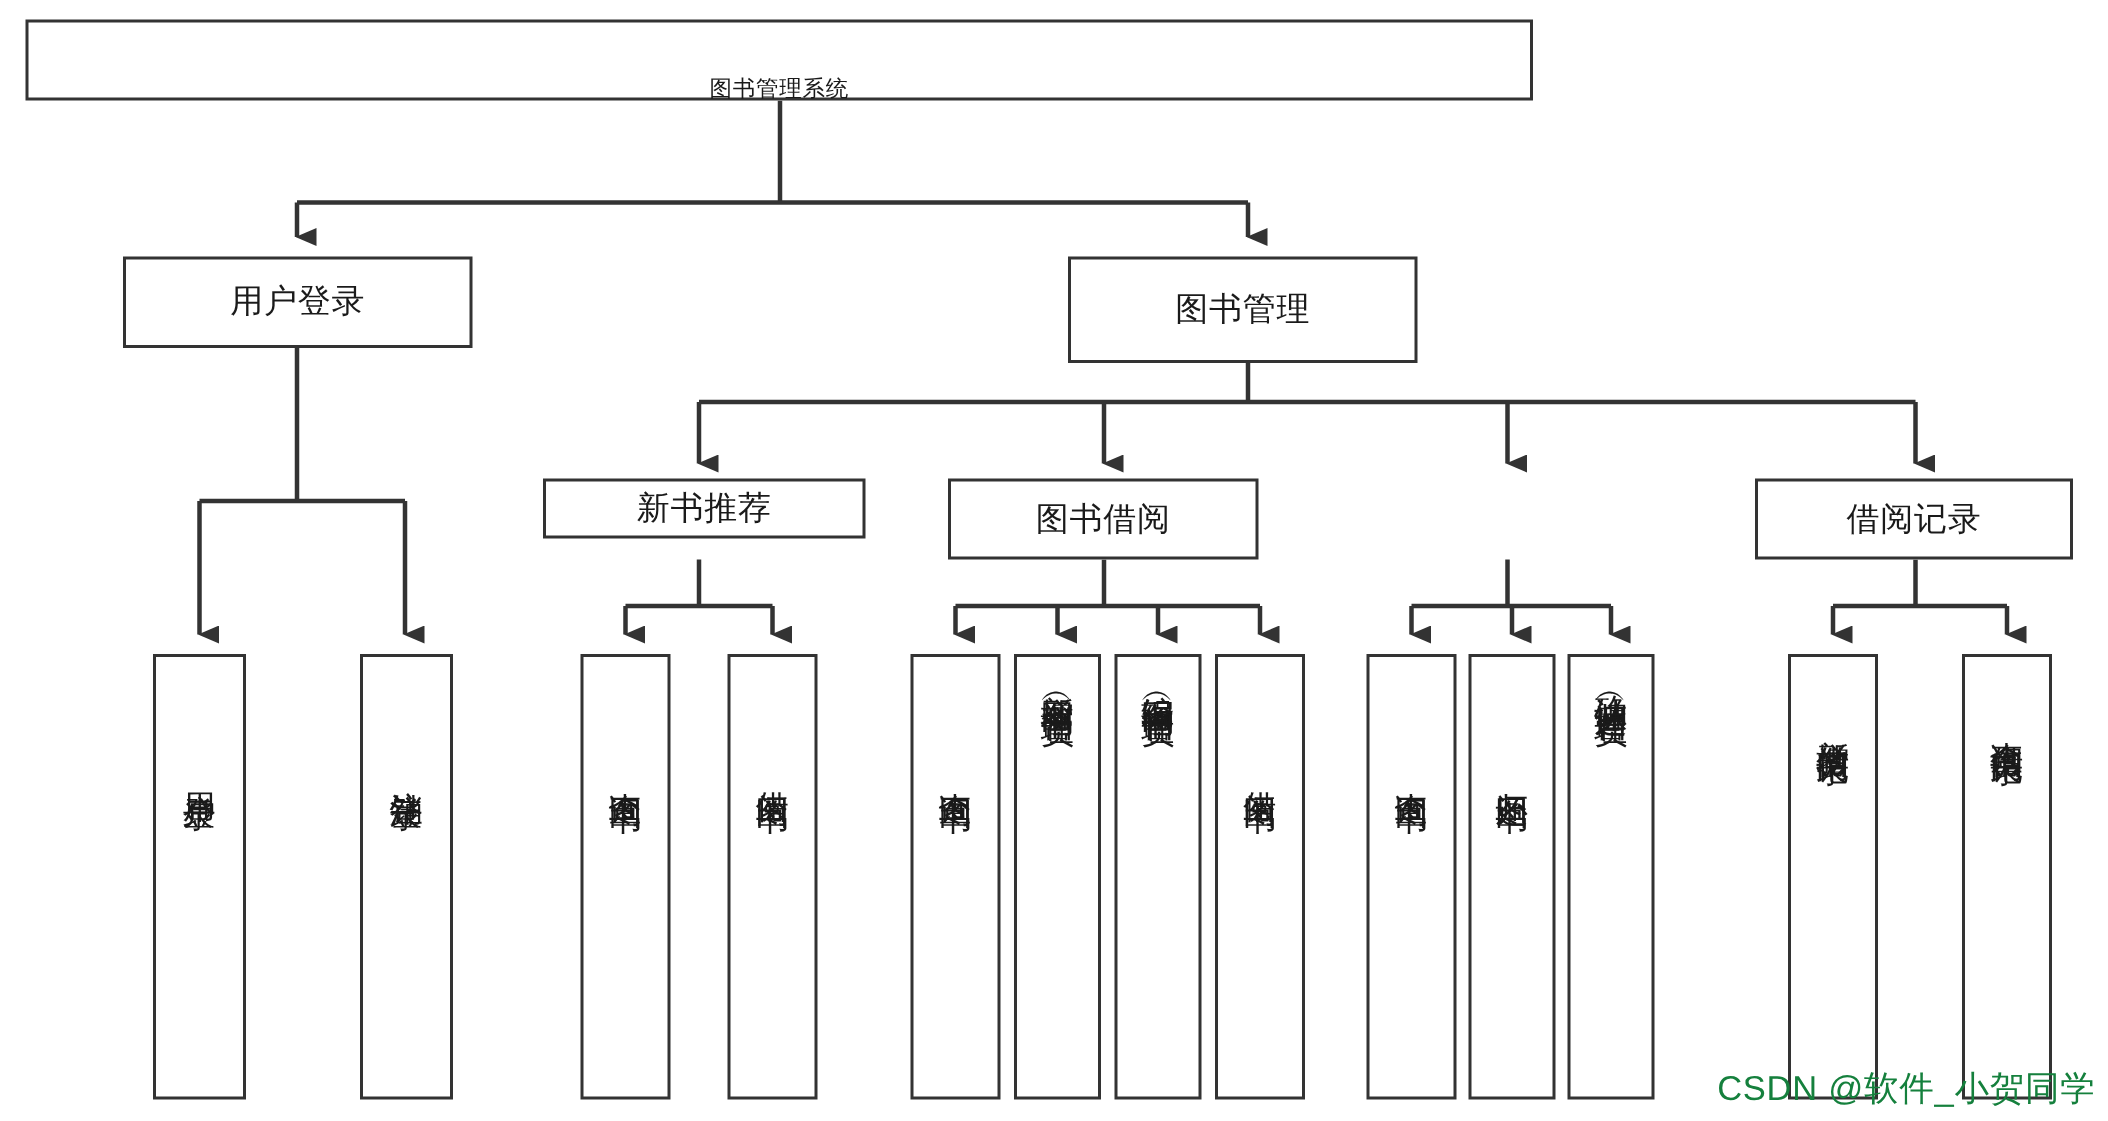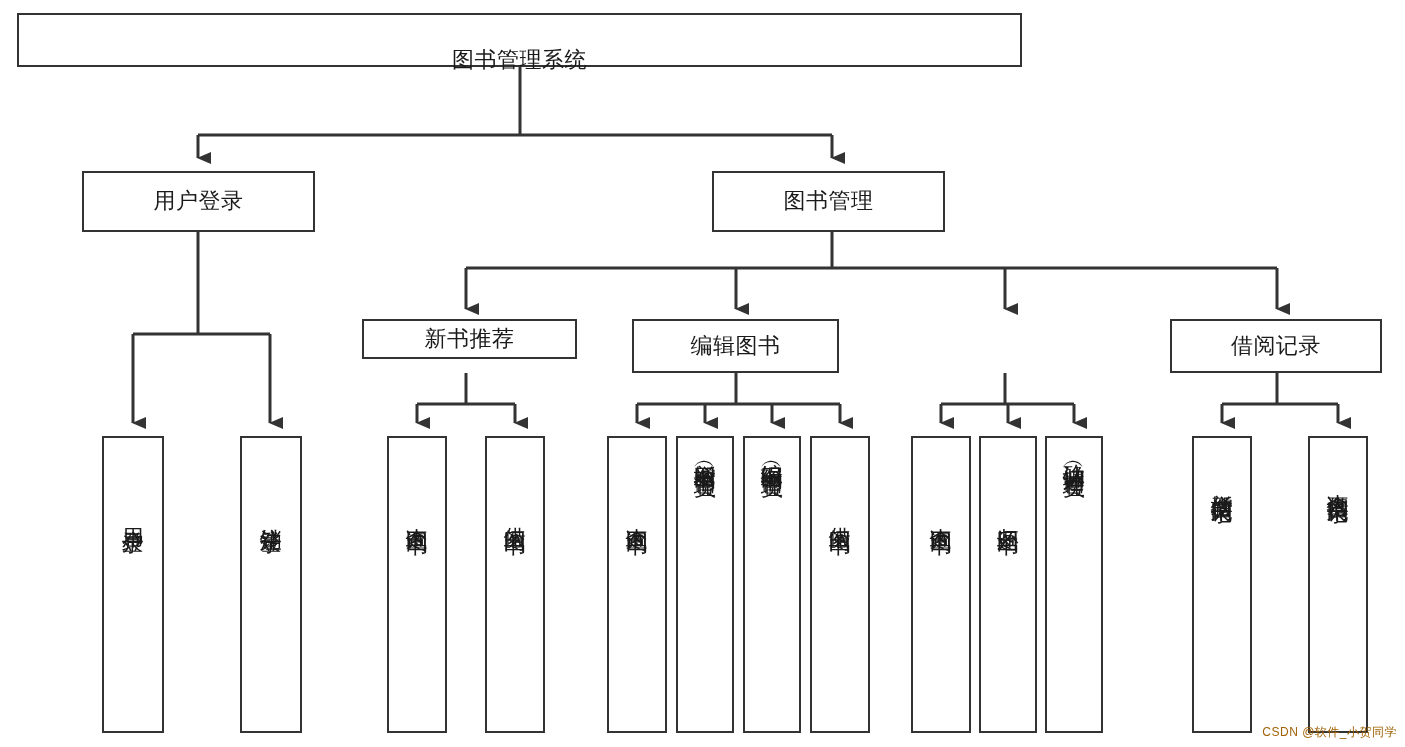--- a/index.html
+++ b/index.html
@@ -33,21 +33,21 @@
     display: block;
     text-align: center;
     line-height: 1.12;
     letter-spacing: 0.5px;
     color: #1a1a1a;
   }
   .node.horizontal .label {
     font-size: 22px;
   }
   .node.root .label {
-    font-size: 22px;
+    font-size: 15px;
     margin-top: 40px;
   }
   .node.vertical {
     align-items: flex-start;
     justify-content: center;
     padding-top: 8px;
   }
   .node.vertical .label {
     writing-mode: vertical-rl;
     text-orientation: upright;
@@ -63,22 +63,22 @@
     top: 0;
     width: 1405px;
     height: 747px;
     pointer-events: none;
   }
   
   #watermark {
     position: absolute;
     right: 8px;
     bottom: 6px;
-    font-size: 12px;
-    color: #a16207;
+    font-size: 23px;
+    color: #15803d;
     letter-spacing: 0.5px;
     white-space: nowrap;
     user-select: none;
   }
 </style>
 </head>
 <body>
 
 <div id="canvas">
 
@@ -135,30 +135,30 @@
   </svg>
 
   <div class="node root horizontal" style="left:17px; top:13px; width:1005px; height:54px;">
     <span class="label">图书管理系统</span>
   </div>
 
   <div class="node horizontal" style="left:82px; top:171px; width:233px; height:61px;">
     <span class="label">用户登录</span>
   </div>
 
-  <div class="node horizontal" style="left:712px; top:171px; width:233px; height:61px;">
+  <div class="node horizontal" style="left:712px; top:171px; width:233px; height:71px;">
     <span class="label">图书管理</span>
   </div>
 
   <div class="node horizontal" style="left:362px; top:319px; width:215px; height:40px;">
     <span class="label">新书推荐</span>
   </div>
 
   <div class="node horizontal" style="left:632px; top:319px; width:207px; height:54px;">
-    <span class="label">编辑图书</span>
+    <span class="label">图书借阅</span>
   </div>
 
 
   <div class="node horizontal" style="left:1170px; top:319px; width:212px; height:54px;">
     <span class="label">借阅记录</span>
   </div>
 
   <div class="node vertical" style="left:102px; top:436px; width:62px; height:297px; padding-top:72px;">
     <span class="label">用户登录</span>
   </div>

